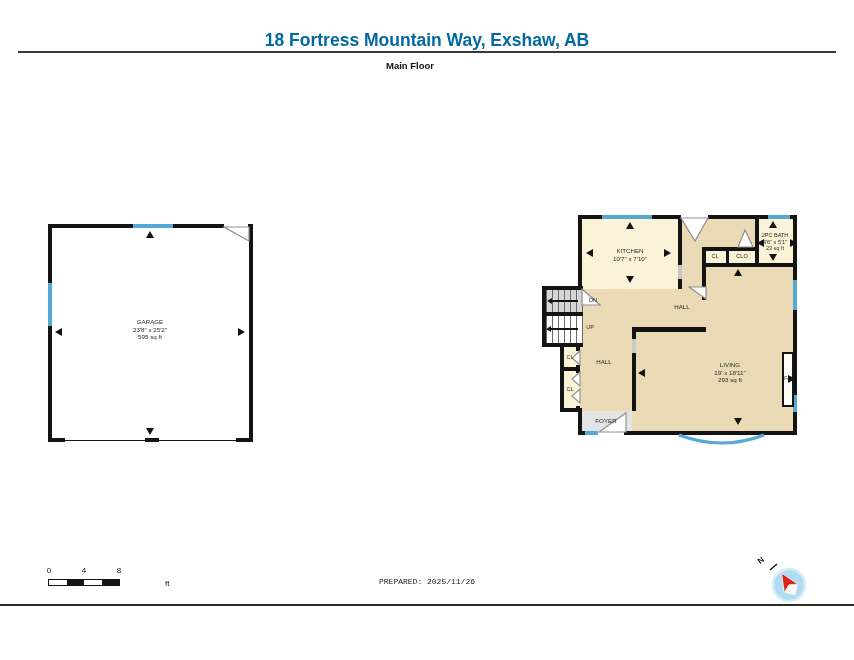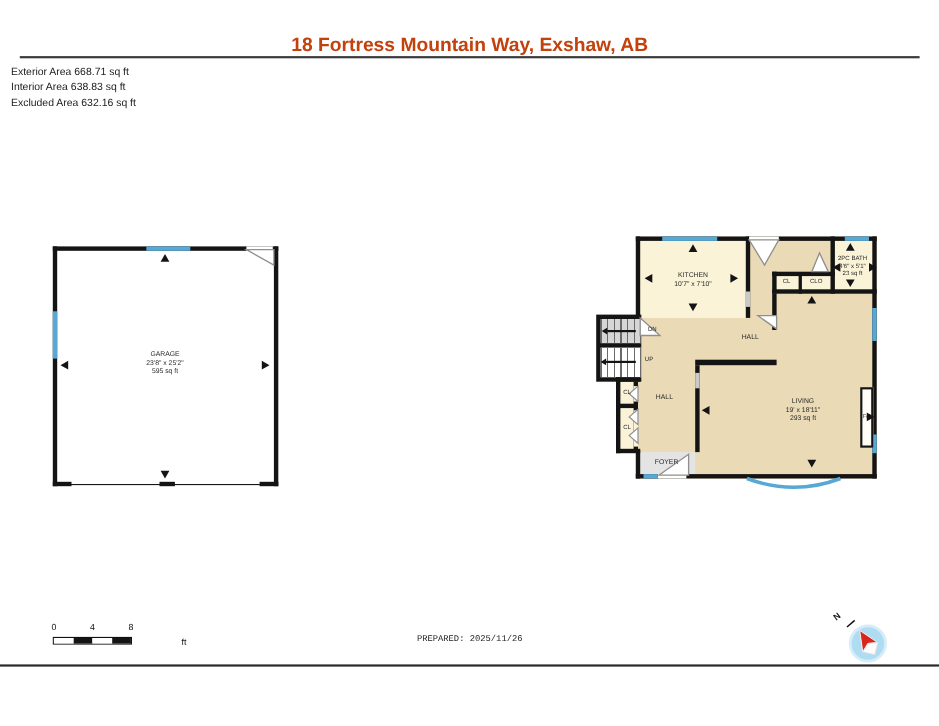--- a/index.html
+++ b/index.html
@@ -1,20 +1,20 @@
 <!DOCTYPE html>
 <html><head>
 <meta charset="utf-8">
 <style>
   html,body{margin:0;padding:0;background:#fff;}
   body{font-family:"Liberation Sans", sans-serif; color:#222;}
   .page{position:relative;width:854px;height:660px;background:#fff;overflow:hidden;}
   .abs{position:absolute;}
   .title{position:absolute;top:30px;left:0;width:854px;text-align:center;
-         font-size:17.5px;font-weight:bold;color:#c2410c;}
+         font-size:17.5px;font-weight:bold;color:#0369a1;}
   .title-rule{position:absolute;top:51px;left:18px;width:818px;height:2px;background:#3a3a3a;}
   .summary{position:absolute;left:0;top:59px;width:854px;display:flex;}
   .summary-label{width:434px;text-align:right;font-weight:bold;font-size:9.5px;line-height:14px;color:#111;}
   .summary-values{margin-left:10px;font-size:9.5px;line-height:14px;color:#222;}
   .plan{position:absolute;}
   .w{position:absolute;background:#141414;}
   .win{position:absolute;background:#57a8d4;}
   .gapg{position:absolute;background:#c9c9c9;}
   .gapw{position:absolute;background:#ffffff;}
   .fill{position:absolute;}
@@ -46,25 +46,21 @@
   svg{display:block;}
 </style>
 </head>
 <body>
 
 <div class="page">
 
   <div class="title">18 Fortress Mountain Way, Exshaw, AB</div>
   <div class="title-rule"></div>
   <div class="summary">
-    <div class="summary-values">
-      <div>Exterior Area 668.71 sq ft</div>
-      <div>Interior Area 638.83 sq ft</div>
-      <div>Excluded Area 632.16 sq ft</div>
-    </div>
+    <div class="summary-label">Main Floor</div>
   </div>
 
   <div class="plan" style="left:48px;top:224px;width:205px;height:218px;">
 
     <div class="w" style="left:0;top:0;width:205px;height:4px;"></div>
     <div class="w" style="left:0;top:0;width:4px;height:218px;"></div>
     <div class="w" style="left:201px;top:0;width:4px;height:218px;"></div>
 
     <div class="w" style="left:0;top:214px;width:17px;height:4px;"></div>
     <div class="w" style="left:188px;top:214px;width:17px;height:4px;"></div>

